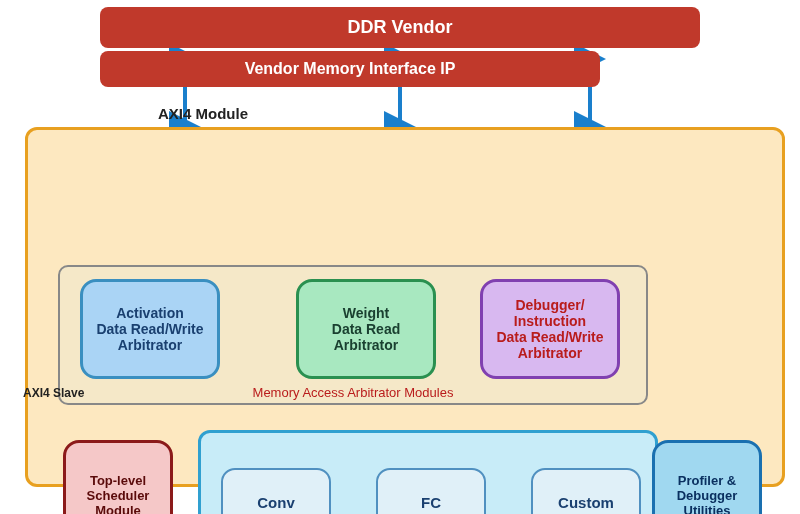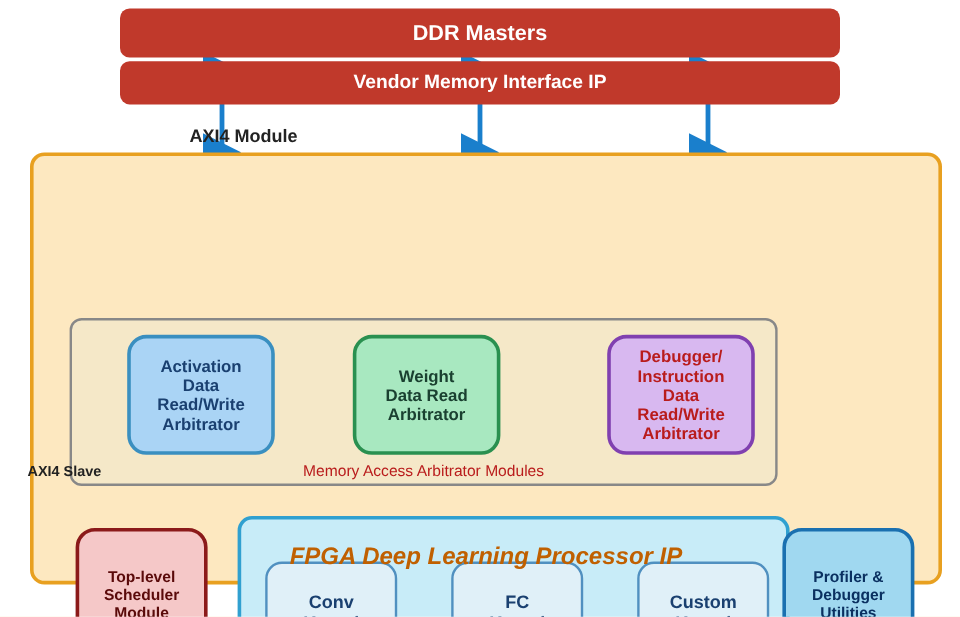--- a/index.html
+++ b/index.html
@@ -38,21 +38,21 @@
     }
 
     
     .vendor-memory {
       background: #c0392b;
       color: white;
       font-weight: bold;
       font-size: 16px;
       text-align: center;
       padding: 9px 0;
-      width: 600px;
+      width: 500px;
       border-radius: 8px;
       position: absolute;
       top: 44px;
       left: 90px;
     }
 
     
     .axi4-masters-label {
       position: absolute;
       top: 98px;
@@ -105,45 +105,44 @@
       text-align: center;
       font-size: 13px;
       color: #b91c1c;
     }
 
     
     .arb-module {
       position: absolute;
       top: 12px;
       height: 100px;
-      width: 123px;
+      width: 140px;
       border-radius: 16px;
       display: flex;
       align-items: center;
       justify-content: center;
       text-align: center;
       font-weight: bold;
       font-size: 14px;
       border: 3px solid;
       padding: 8px;
-      margin-left: 26px;
     }
 
     .arb-activation {
       background: #aad4f5;
       border-color: #3a8fc0;
       color: #1a4070;
       left: 20px;
     }
 
     .arb-weight {
       background: #a8e8c0;
       border-color: #2a9050;
       color: #1a4030;
-      left: 208px;
+      left: 236px;
     }
 
     .arb-debugger {
       background: #d8b8f0;
       border-color: #8040b0;
       color: #b91c1c;
       left: 420px;
     }
 
     
@@ -297,21 +296,21 @@
 
     <line x1="640" y1="278" x2="640" y2="308" stroke="#222" stroke-width="2.5" marker-start="url(#arrowBlackUp)" marker-end="url(#arrowBlack)"></line>
 
     <line x1="630" y1="362" x2="650" y2="362" stroke="#222" stroke-width="2.5" marker-start="url(#arrowBlack)" marker-end="url(#arrowBlackRight)"></line>
 
     <line x1="656" y1="210" x2="700" y2="210" stroke="#222" stroke-width="2.5"></line>
     <line x1="700" y1="210" x2="700" y2="362" stroke="#222" stroke-width="2.5" marker-end="url(#arrowBlack)"></line>
   </svg>
 
   <div class="ddr-memory">
-    <span>DDR Masters</span>
+    <span>DDR Vendor</span>
   </div>
 
   <div class="vendor-memory">
     <span>Vendor Memory Interface IP</span>
   </div>
 
   <div class="axi4-masters-label">
     <span>AXI4 Module</span>
   </div>
 
@@ -356,19 +355,16 @@
 
     <div class="profiler-box">
       <span>Profiler &amp;<br>Debugger<br>Utilities</span>
     </div>
 
     <div class="axi4-slave">
       <span>AXI4
 Slave</span>
     </div>
 
-    <div class="fpga-label">
-      <span>FPGA Deep Learning Processor IP</span>
-    </div>
 
   </div>
 
 </div>
 
 </body></html>

